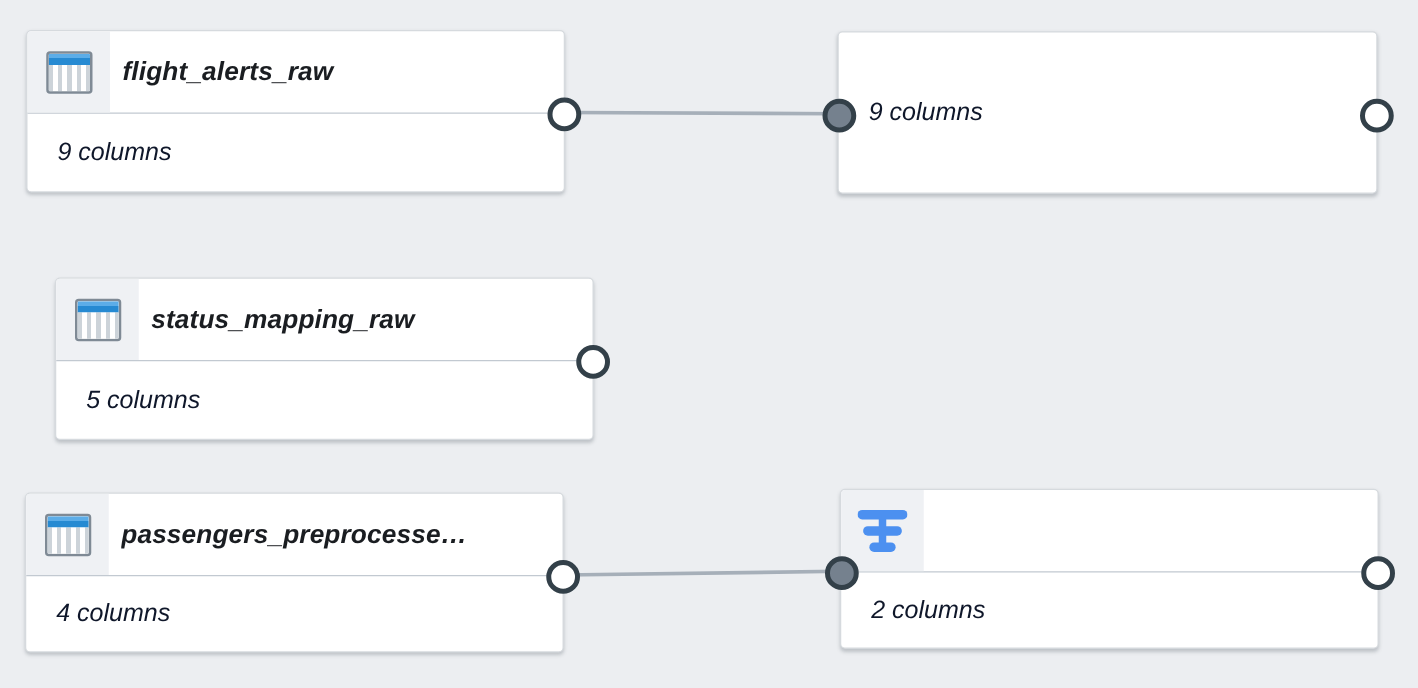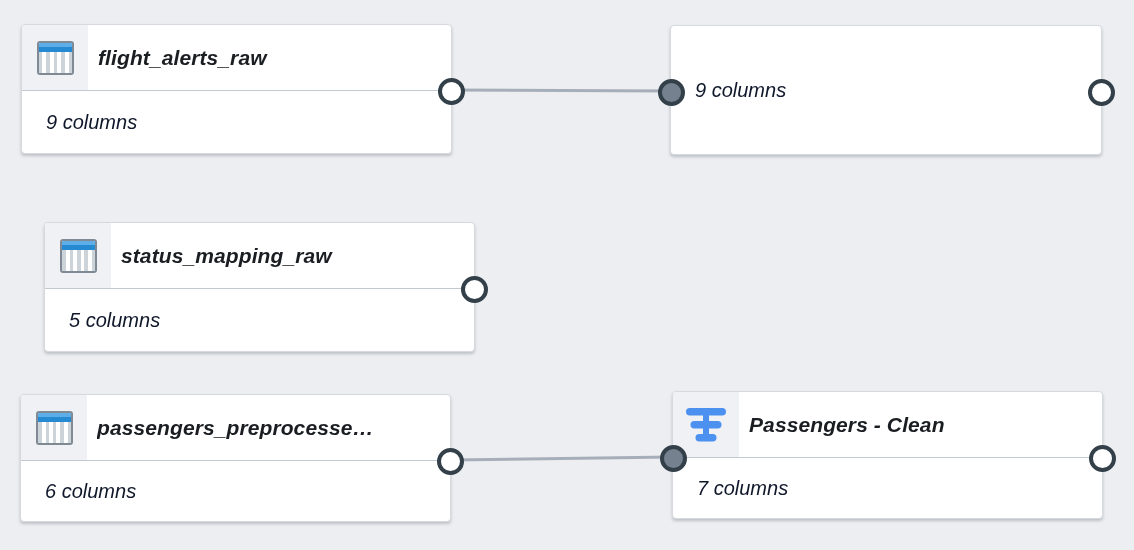--- a/index.html
+++ b/index.html
@@ -156,37 +156,36 @@
     <div class="node-header">
       <div class="icon-cell">
         <div class="table-icon">
           <div class="ti-band"></div>
             <div class="ti-body"></div>
         </div>
       </div>
       <div class="node-title">passengers_preprocesse…</div>
     </div>
     <div class="node-body">
-      <div class="node-subtitle">6 columns</div>
+      <div class="node-subtitle">4 columns</div>
     </div>
     <div class="port port-out"></div>
   </div>
 
   <div class="node node-e">
     <div class="node-header">
       <div class="icon-cell">
         <svg width="40" height="34" viewBox="0 0 40 34">
           <rect x="17" y="2" width="6" height="30" rx="3" fill="#4c90f0"></rect>
           <rect x="0" y="0" width="40" height="7.5" rx="3.75" fill="#4c90f0"></rect>
           <rect x="4.5" y="13" width="31" height="7.5" rx="3.75" fill="#4c90f0"></rect>
           <rect x="9.5" y="26" width="21" height="7.5" rx="3.75" fill="#4c90f0"></rect>
         </svg>
       </div>
-      <div class="node-title">Passengers - Clean</div>
     </div>
     <div class="node-body">
-      <div class="node-subtitle">7 columns</div>
+      <div class="node-subtitle">2 columns</div>
     </div>
     <div class="port port-in"></div>
     <div class="port port-out"></div>
   </div>
 
 </div>
 
 </body></html>

